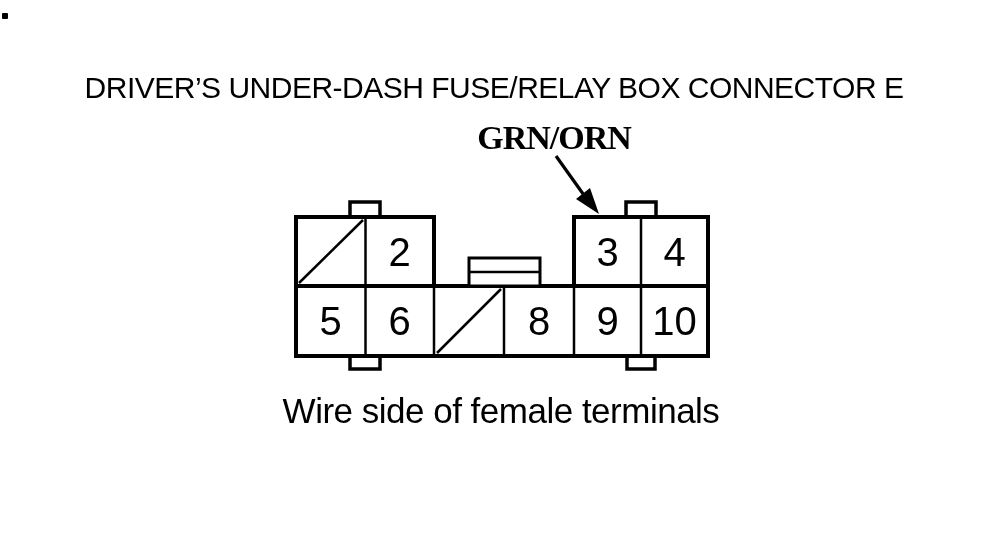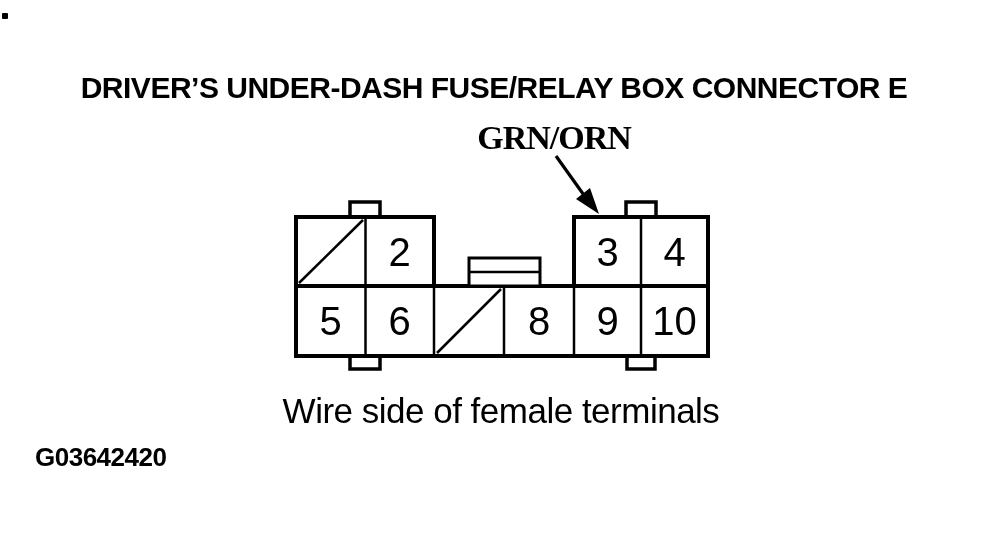--- a/index.html
+++ b/index.html
@@ -12,21 +12,21 @@
     font-family: "Liberation Sans", sans-serif;
     overflow: hidden;
   }
   .title {
     position: absolute;
     top: 71px;
     left: 0;
     width: 988px;
     text-align: center;
     font-size: 30px;
-    font-weight: bold;
+    font-weight: normal;
     letter-spacing: -0.5px;
     white-space: nowrap;
   }
   .wire-label {
     position: absolute;
     top: 119px;
     left: 472px;
     width: 164px;
     text-align: center;
     font-size: 34px;
@@ -129,15 +129,14 @@
     <text class="pin" x="674.5" y="266">4</text>
     <text class="pin" x="330.5" y="335">5</text>
     <text class="pin" x="399.5" y="335">6</text>
     <text class="pin" x="539" y="335">8</text>
     <text class="pin" x="607.5" y="335">9</text>
     <text class="pin" x="674.5" y="335">10</text>
   </svg>
 
   <div class="caption">Wire side of female terminals</div>
 
-  <div class="doc-number">G03642420</div>
 
 </div>
 
 </body></html>

